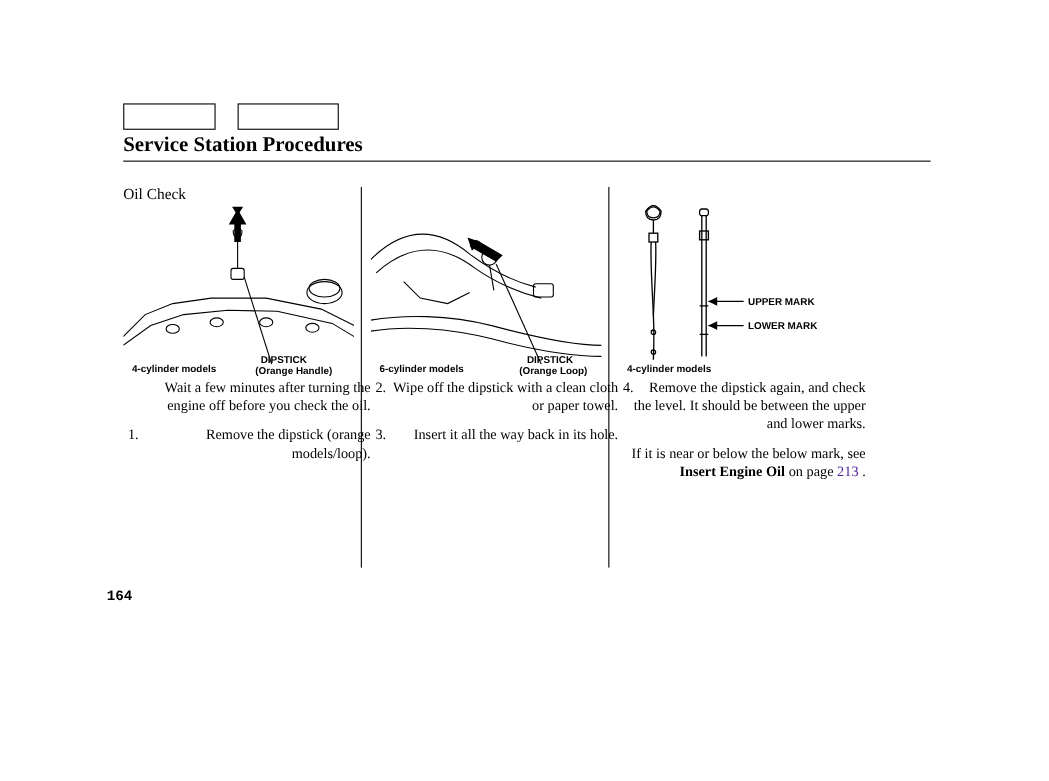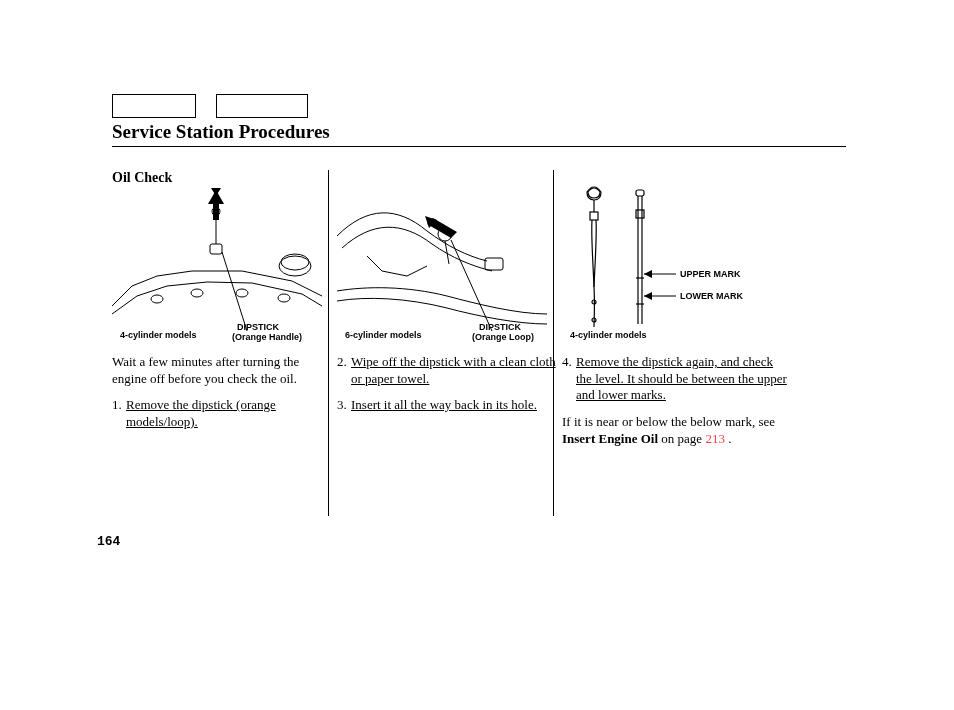--- a/index.html
+++ b/index.html
@@ -43,21 +43,21 @@
     top: 146px;
     border-top: 1px solid #000;
     height: 0;
   }
 
   .subhead {
     position: absolute;
     left: 112px;
     top: 170px;
     font-size: 14px;
-    font-weight: bold;
+    font-weight: normal;
   }
 
   
   .col {
     position: absolute;
     top: 186px;
     width: 225px;
   }
   .col.c1 { left: 112px; }
   .col.c2 { left: 337px; }
@@ -89,37 +89,36 @@
     font-family: Arial, Helvetica, sans-serif;
     font-size: 9px;
     font-weight: bold;
     fill: #000;
   }
 
   
   .body {
     font-size: 13px;
     line-height: 1.28;
-    margin-top: 10px;
+    text-align: right;
   }
   .body p { margin: 0 0 10px 0; }
   .step {
     display: flex;
     margin-bottom: 10px;
   }
   .step .num {
     width: 14px;
     flex: 0 0 14px;
   }
   .step .txt {
     flex: 1;
-    text-decoration: underline;
   }
   .pagelink {
-    color: #ef4444;
+    color: #4c1d95;
   }
 
   .pagenum {
     position: absolute;
     left: 97px;
     top: 534px;
     font-size: 13px;
     font-weight: bold;
     font-family: Liberation Mono, monospace;
   }

